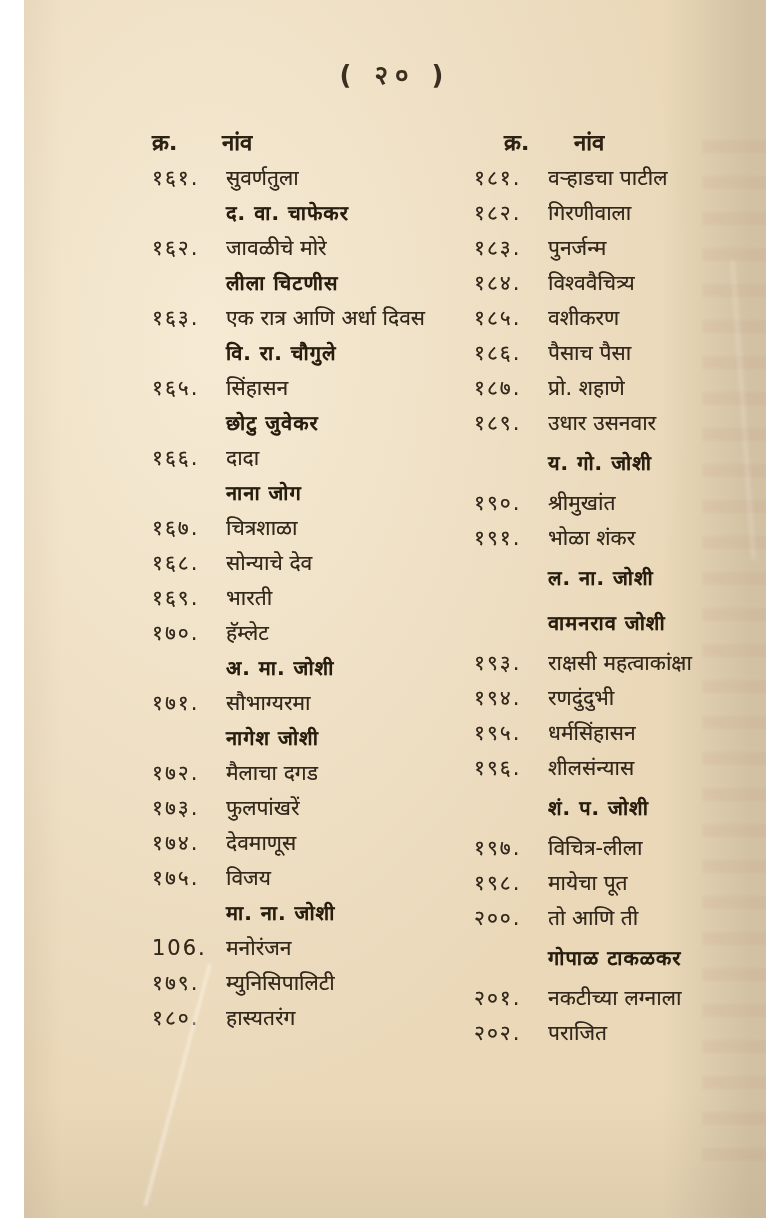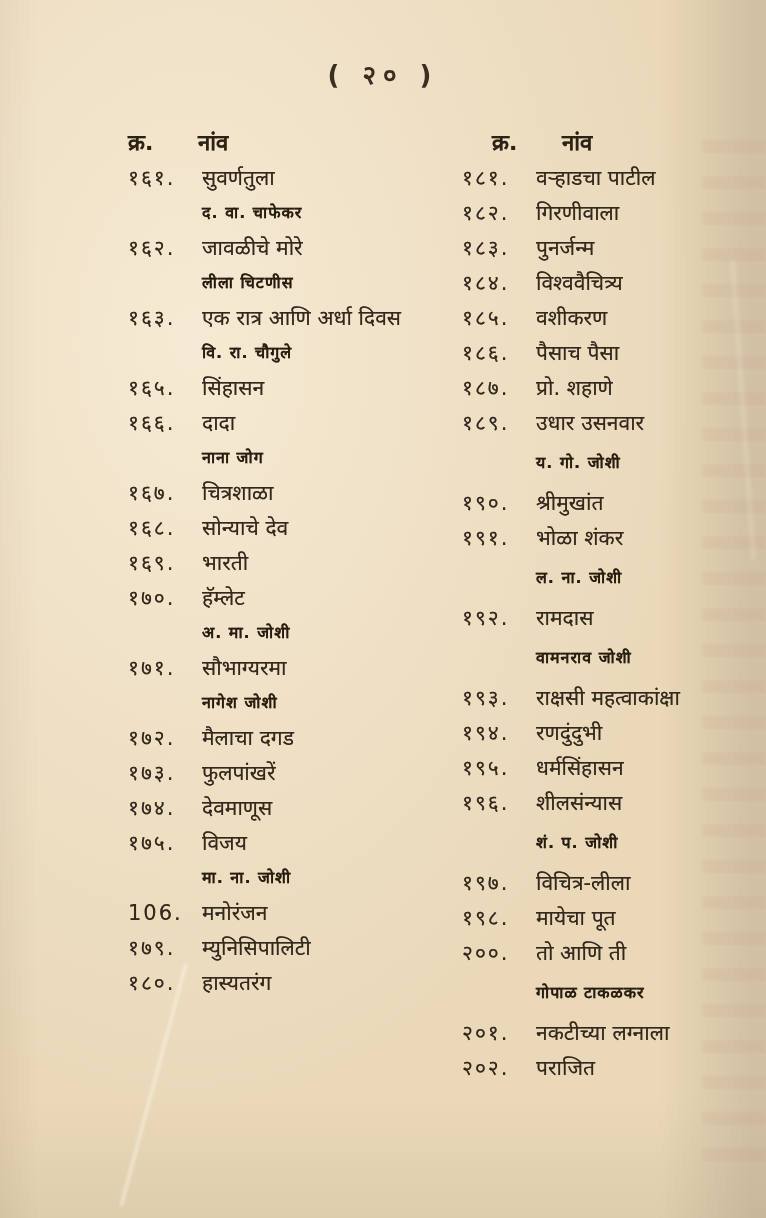--- a/index.html
+++ b/index.html
@@ -15,39 +15,39 @@
     color: #32281c;
   }
   .paper {
     position: absolute;
     inset: 0;
     background:
       radial-gradient(ellipse at 25% 28%, rgba(255,249,234,0.55), rgba(255,249,234,0) 62%),
       linear-gradient(to right, rgba(150,128,100,0.12), rgba(0,0,0,0) 5%, rgba(0,0,0,0) 86%, rgba(128,110,86,0.22) 98%),
       linear-gradient(to bottom, rgba(0,0,0,0) 90%, rgba(150,132,104,0.14)),
       #ead8b9;
+    margin-left: 24px;
   }
   .page-number {
     position: absolute;
     top: 56px;
     left: 0;
     right: 0;
     text-align: center;
     font-size: 26px;
     letter-spacing: 7px;
     font-weight: 700;
     color: #3a2e20;
   }
   .columns {
     position: absolute;
     top: 128px;
     left: 128px;
     right: 18px;
     display: flex;
-    gap: 12px;
   }
   .column {
     display: block;
   }
   .column-left { width: 322px; flex: none; }
   .column-right { flex: 1; }
   .row {
     display: flex;
     align-items: flex-start;
     min-height: 35px;
@@ -66,21 +66,21 @@
   }
   .col-header {
     font-weight: 700;
     font-size: 22px;
     color: #2c2213;
   }
   .col-header .no { width: 70px; letter-spacing: 0; }
   .column-right .col-header { padding-left: 30px; }
   .author {
     font-weight: 700;
-    font-size: 16px;
+    font-size: 20px;
     padding-left: 74px;
     color: #261d0f;
     letter-spacing: 1px;
     white-space: nowrap;
   }
   .column-right .author { padding-top: 5px; padding-bottom: 5px; }
   .ghost {
     position: absolute;
     top: 140px;
     right: 0;
@@ -140,20 +140,21 @@
         <div class="row author">लीला चिटणीस</div>
         <div class="row item">
           <span class="no">१६३.</span>
           <span class="title">एक रात्र आणि अर्धा दिवस</span>
         </div>
         <div class="row author">वि. रा. चौगुले</div>
         <div class="row item">
           <span class="no">१६५.</span>
           <span class="title">सिंहासन</span>
         </div>
+        <div class="row author">छोटु जुवेकर</div>
         <div class="row item">
           <span class="no">१६६.</span>
           <span class="title">दादा</span>
         </div>
         <div class="row author">नाना जोग</div>
         <div class="row item">
           <span class="no">१६७.</span>
           <span class="title">चित्रशाळा</span>
         </div>
         <div class="row item">
@@ -244,24 +245,20 @@
         <div class="row author">य. गो. जोशी</div>
         <div class="row item">
           <span class="no">१९०.</span>
           <span class="title">श्रीमुखांत</span>
         </div>
         <div class="row item">
           <span class="no">१९१.</span>
           <span class="title">भोळा शंकर</span>
         </div>
         <div class="row author">ल. ना. जोशी</div>
-        <div class="row item">
-          <span class="no">१९२.</span>
-          <span class="title">रामदास</span>
-        </div>
         <div class="row author">वामनराव जोशी</div>
         <div class="row item">
           <span class="no">१९३.</span>
           <span class="title">राक्षसी महत्वाकांक्षा</span>
         </div>
         <div class="row item">
           <span class="no">१९४.</span>
           <span class="title">रणदुंदुभी</span>
         </div>
         <div class="row item">

